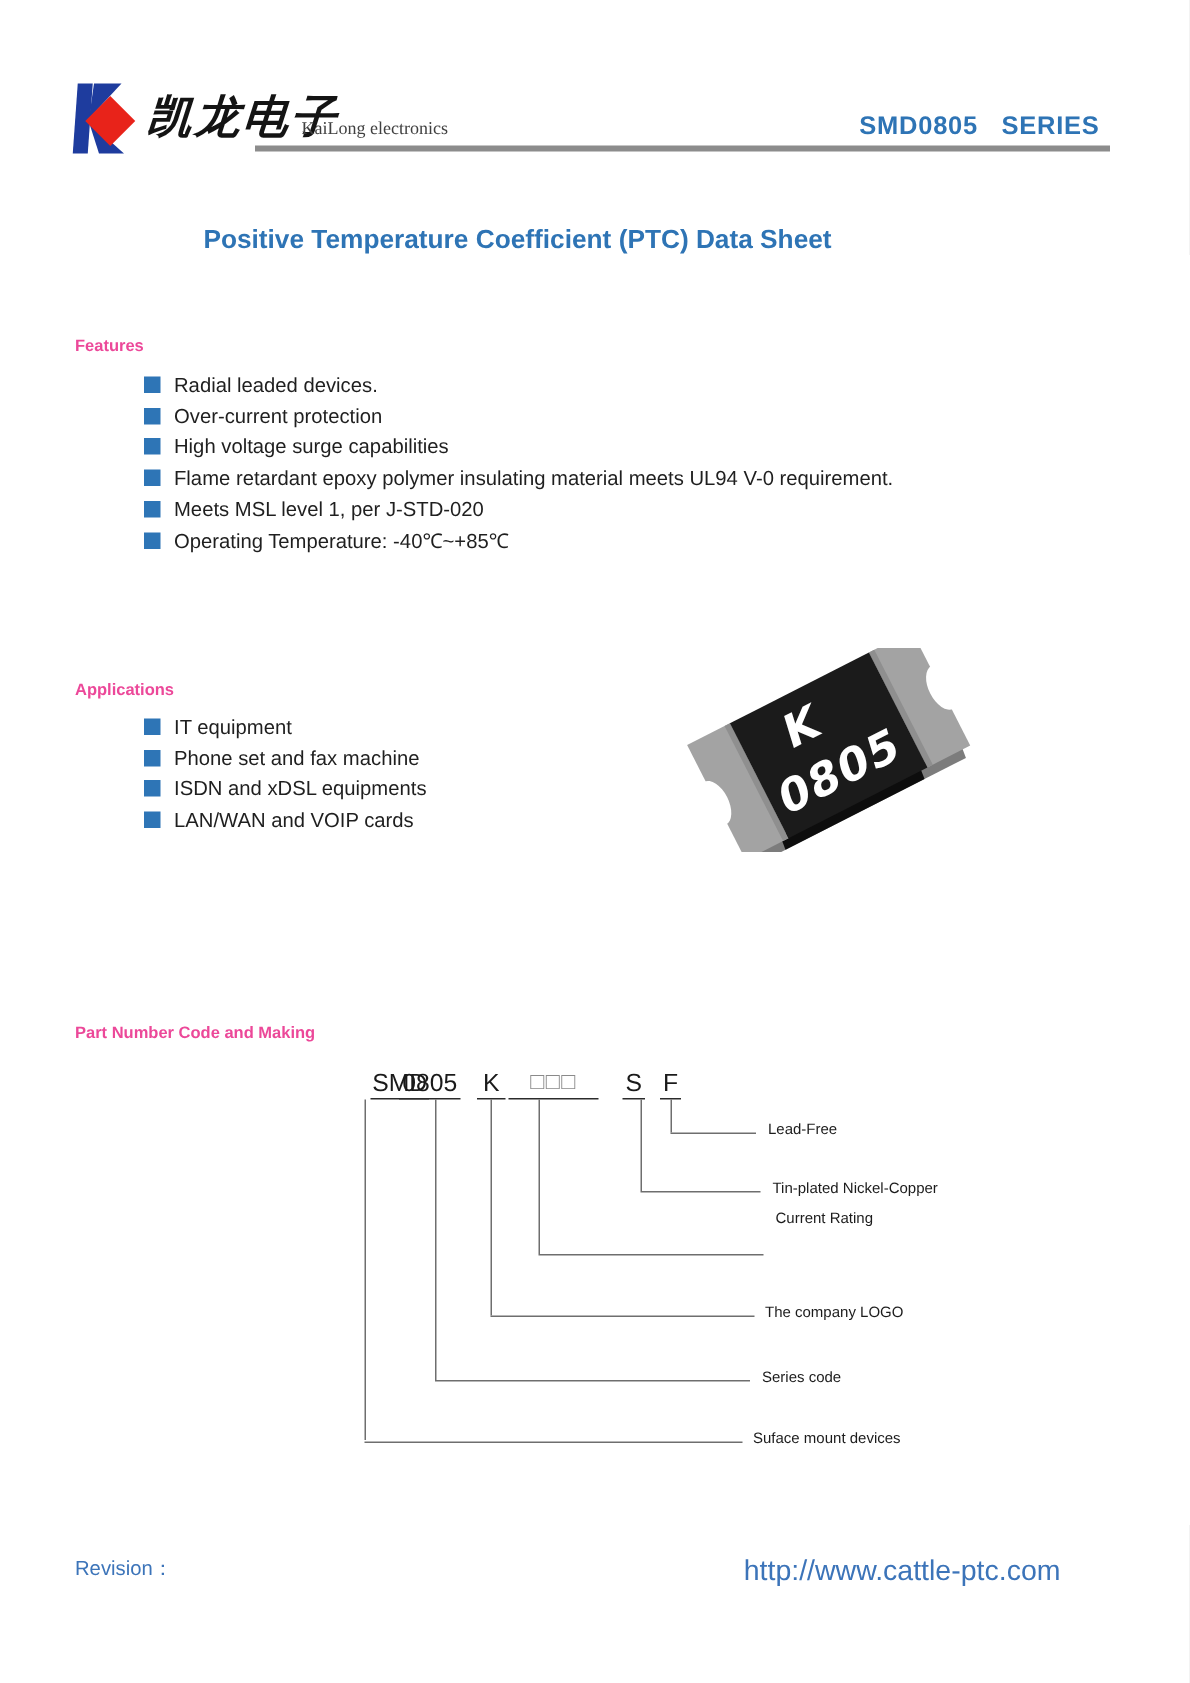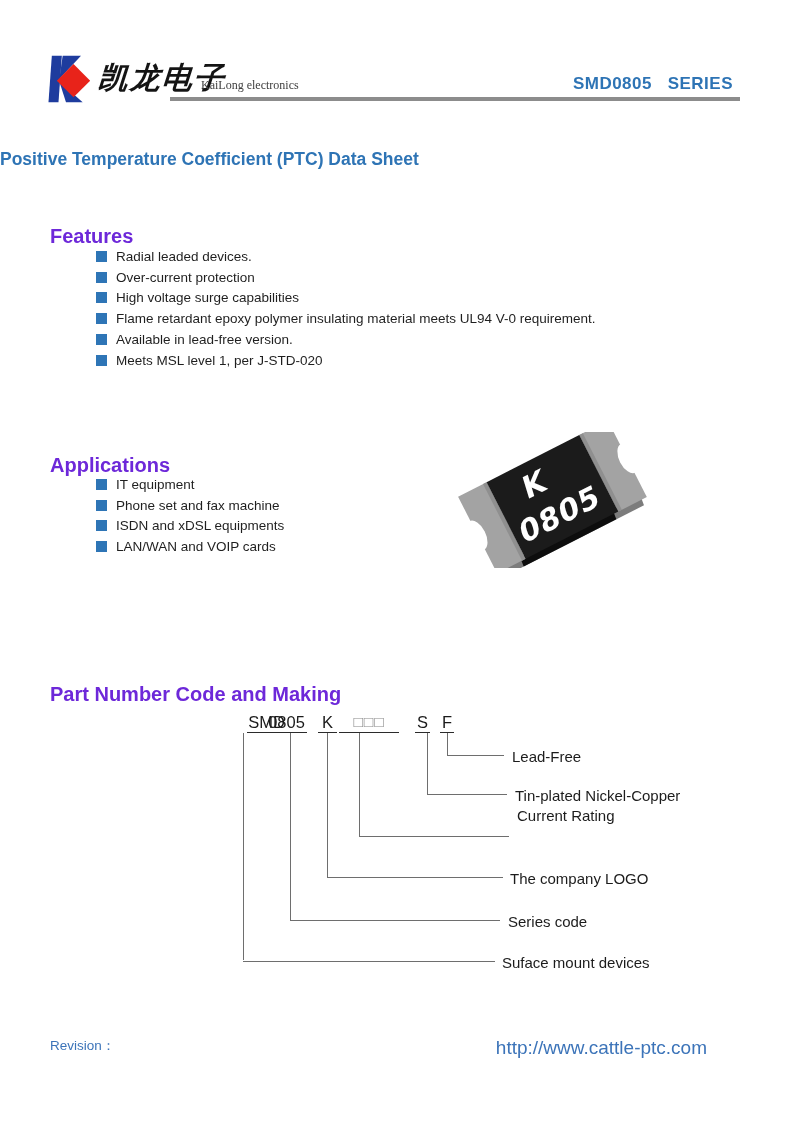--- a/index.html
+++ b/index.html
@@ -35,27 +35,28 @@
     letter-spacing: 0.5px; white-space: pre;
   }
   .header-rule {
     position: absolute; left: 170px; top: 97px;
     width: 570px; height: 4px; background: #8C8C8C;
   }
 
   
   .doc-title {
     position: absolute; left: 0; top: 149px; width: 690px;
+    text-align: center;
     font-size: 17.5px; font-weight: bold; color: #2E74B5;
   }
 
   
   .section-heading {
     position: absolute; left: 50px;
-    font-size: 20px; font-weight: bold; color: #6d28d9;
+    font-size: 11px; font-weight: bold; color: #ec4899;
   }
   #features-heading    { top: 225px; }
   #applications-heading{ top: 454px; }
   #pn-heading          { top: 683px; }
 
   ul.bullet-list { position: absolute; left: 52px; list-style: none; }
   #features-list     { top: 246px; }
   #applications-list { top: 474px; }
   ul.bullet-list li {
     height: 20.8px; display: flex; align-items: center;
@@ -73,21 +74,21 @@
   .pn-code {
     position: absolute; top: 712px; height: 21px;
     font-size: 16.5px; color: #1a1a1a;
     border-bottom: 1.5px solid #2b2b2b;
     text-align: center; line-height: 20px; white-space: pre;
   }
   .pn-code.boxes { color: #8a8a8a; letter-spacing: 1px; font-size: 15.5px; }
   .vline { position: absolute; width: 1.3px; background: #6E6E6E; }
   .hline { position: absolute; height: 1.3px; background: #6E6E6E; }
   .pn-label {
-    position: absolute; font-size: 15px; color: #1c1c1c;
+    position: absolute; font-size: 10px; color: #1c1c1c;
     white-space: nowrap;
   }
 
   
   .footer-revision {
     position: absolute; left: 50px; top: 1037px;
     font-size: 13.5px; color: #3C74B9;
   }
   .footer-url {
     position: absolute; right: 86px; top: 1037px;
@@ -111,22 +112,22 @@
   <div class="header-rule"></div>
 
   <div class="doc-title">Positive Temperature Coefficient (PTC) Data Sheet</div>
 
   <div class="section-heading" id="features-heading">Features</div>
   <ul class="bullet-list" id="features-list">
     <li><span class="bullet-sq"></span><span>Radial leaded devices.</span></li>
     <li><span class="bullet-sq"></span><span>Over-current protection</span></li>
     <li><span class="bullet-sq"></span><span>High voltage surge capabilities</span></li>
     <li><span class="bullet-sq"></span><span>Flame retardant epoxy polymer insulating material meets UL94 V-0 requirement.</span></li>
-    <li><span class="bullet-sq"></span><span>Available in lead-free version.</span></li>
     <li><span class="bullet-sq"></span><span>Meets MSL level 1, per J-STD-020</span></li>
+    <li><span class="bullet-sq"></span><span>Operating Temperature: -40℃~+85℃</span></li>
   </ul>
 
   <div class="section-heading" id="applications-heading">Applications</div>
   <ul class="bullet-list" id="applications-list">
     <li><span class="bullet-sq"></span><span>IT equipment</span></li>
     <li><span class="bullet-sq"></span><span>Phone set and fax machine</span></li>
     <li><span class="bullet-sq"></span><span>ISDN and xDSL equipments</span></li>
     <li><span class="bullet-sq"></span><span>LAN/WAN and VOIP cards</span></li>
   </ul>
 

